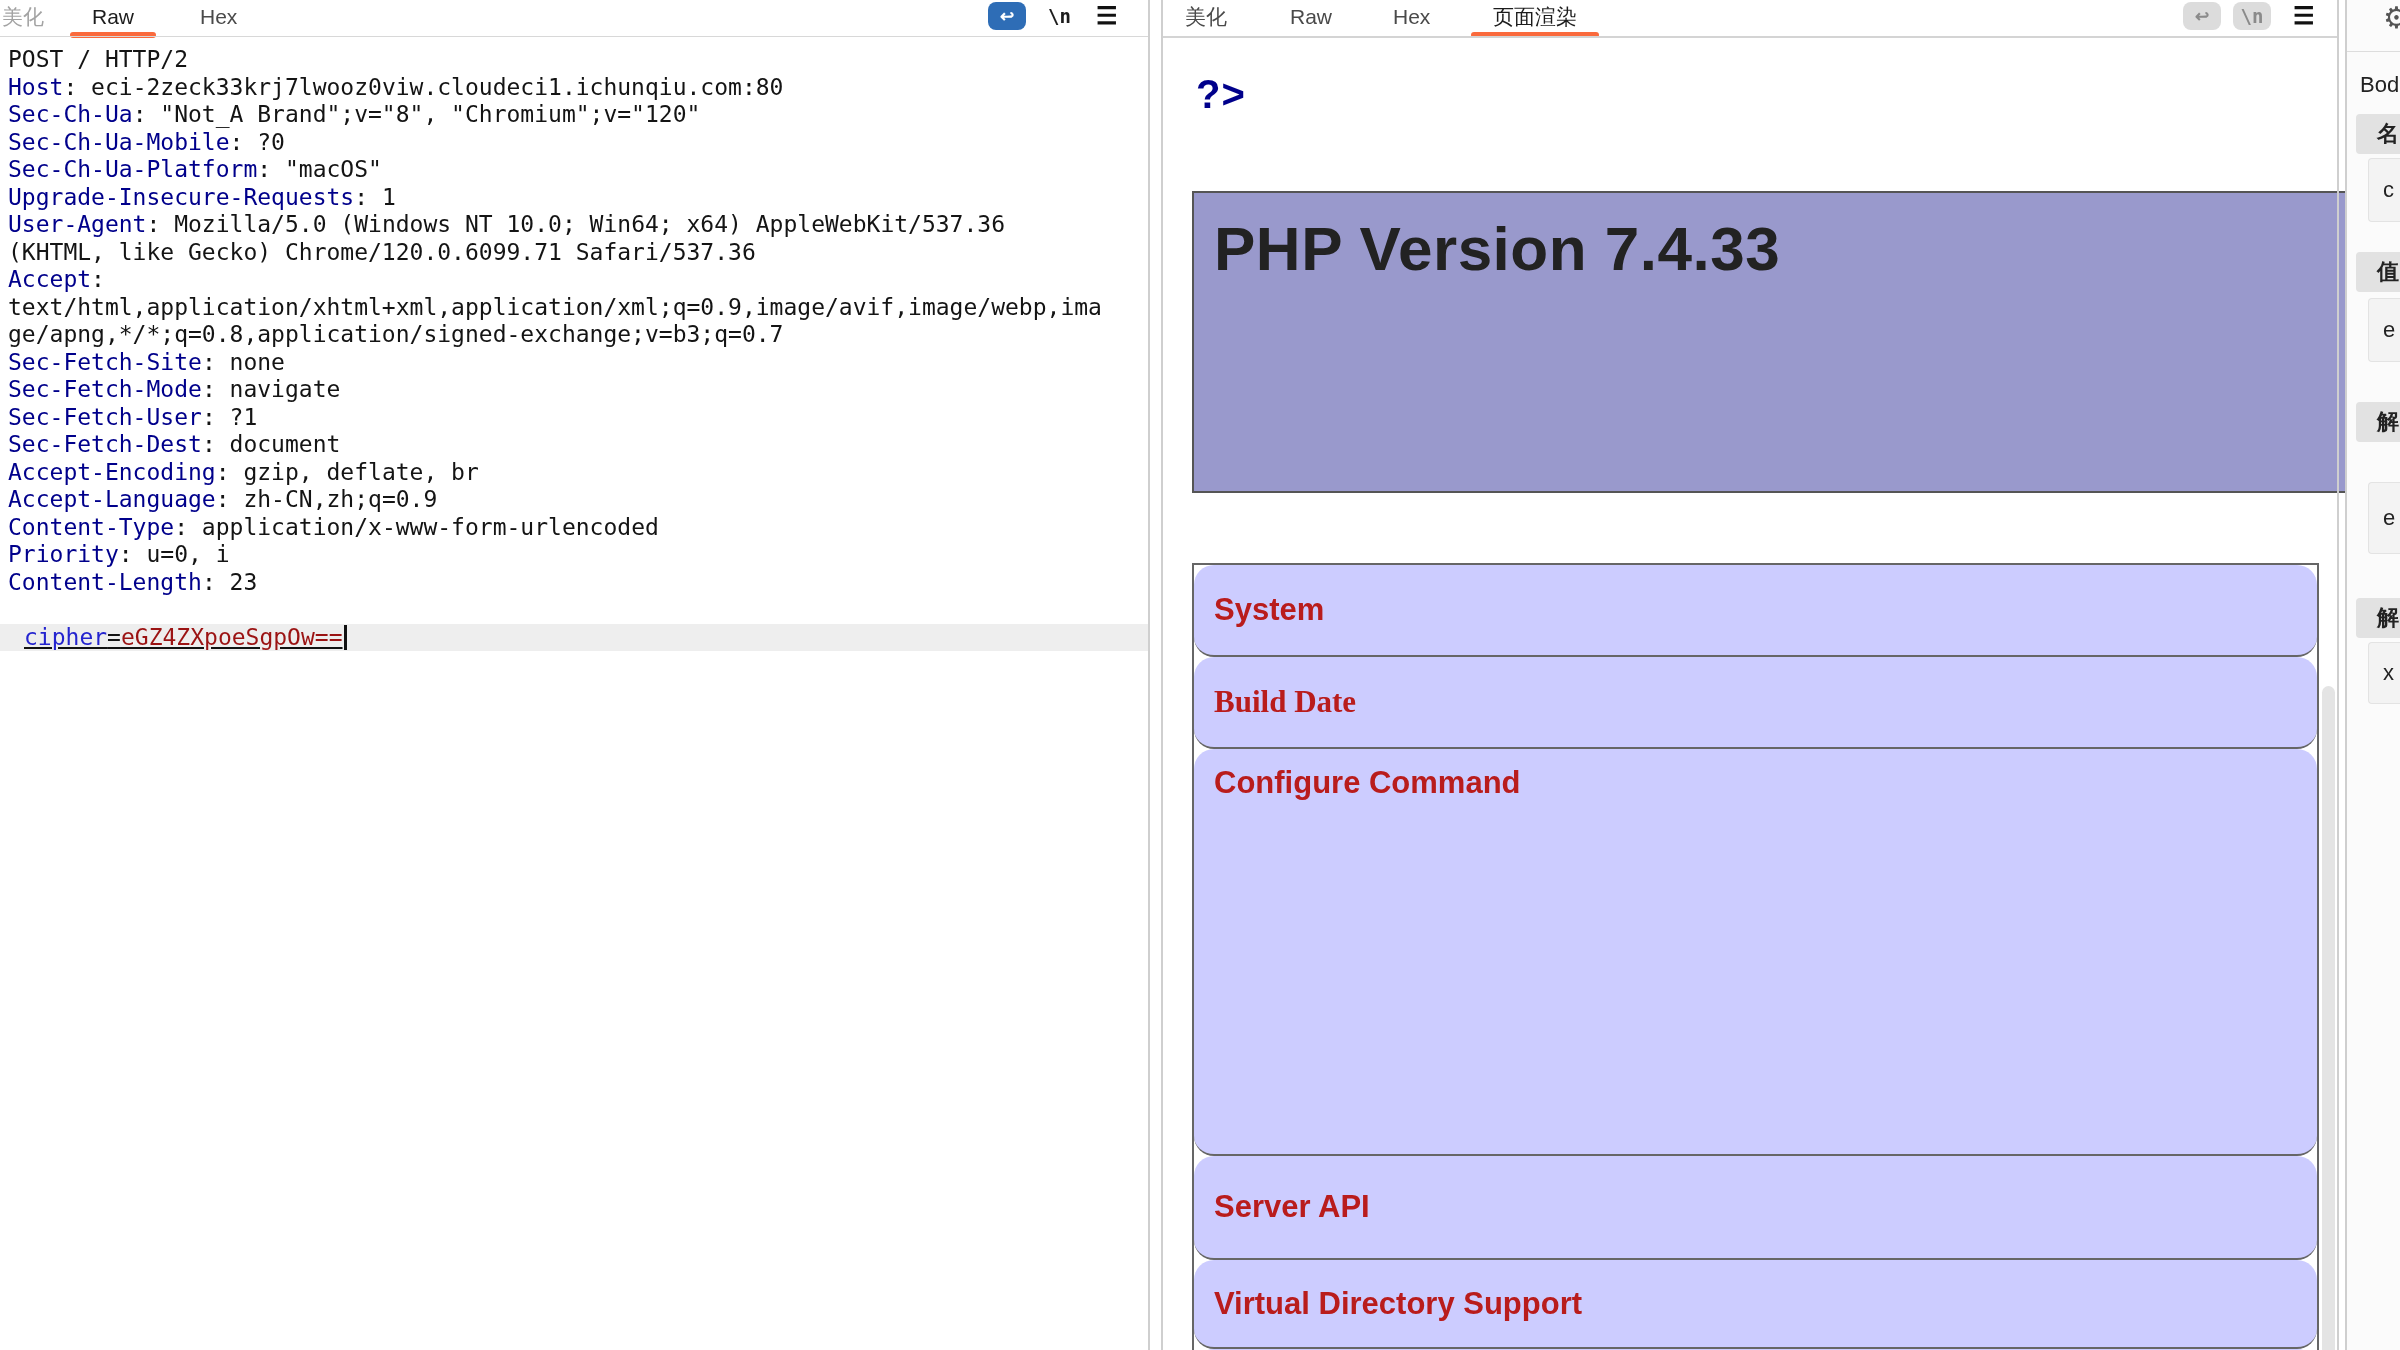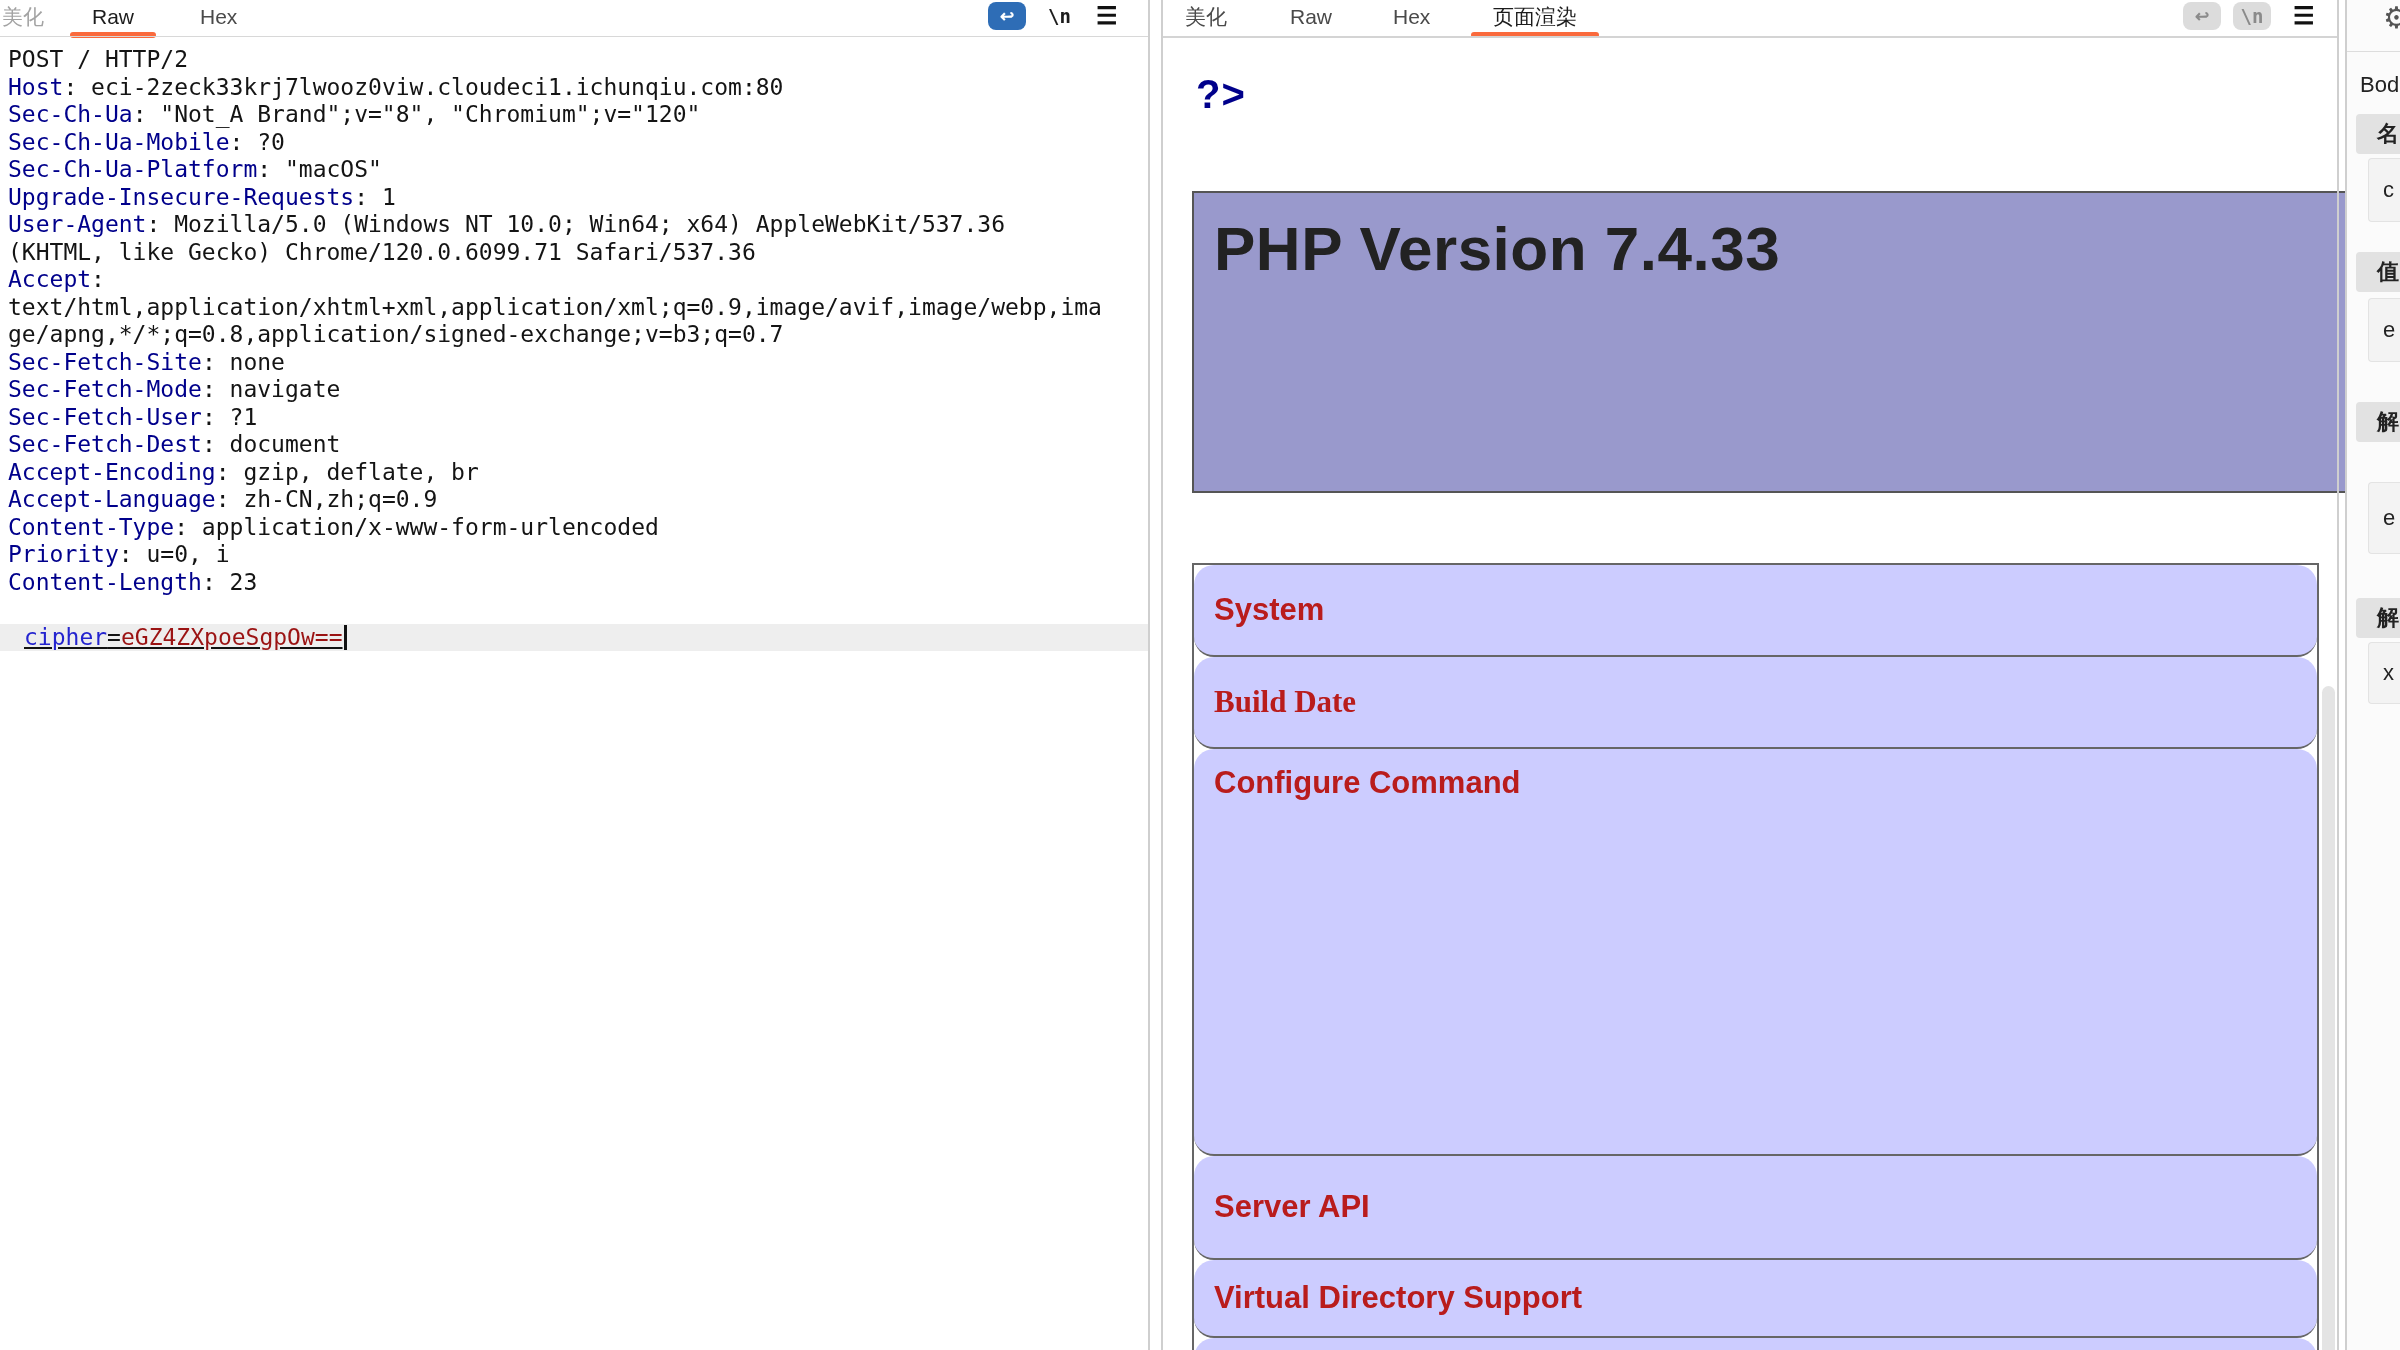--- a/index.html
+++ b/index.html
@@ -172,21 +172,21 @@
         </div>
         <div class="php-row" style="height: 92px; font-family: Liberation Serif, serif;">
           <span>Build Date</span>
         </div>
         <div class="php-row tall" style="height: 407px;">
           <span>Configure Command</span>
         </div>
         <div class="php-row" style="height: 104px;">
           <span>Server API</span>
         </div>
-        <div class="php-row" style="height: 78px;">
+        <div class="php-row" style="height: 89px;">
           <span>Virtual Directory Support</span>
         </div>
         <div class="php-row" style="height: 90px; font-family: Liberation Serif, serif;">
           <span>Configuration File (php.ini) Path</span>
         </div>
         <div class="php-row" style="height: 60px;">
           <span></span>
         </div>
       </div>
 

